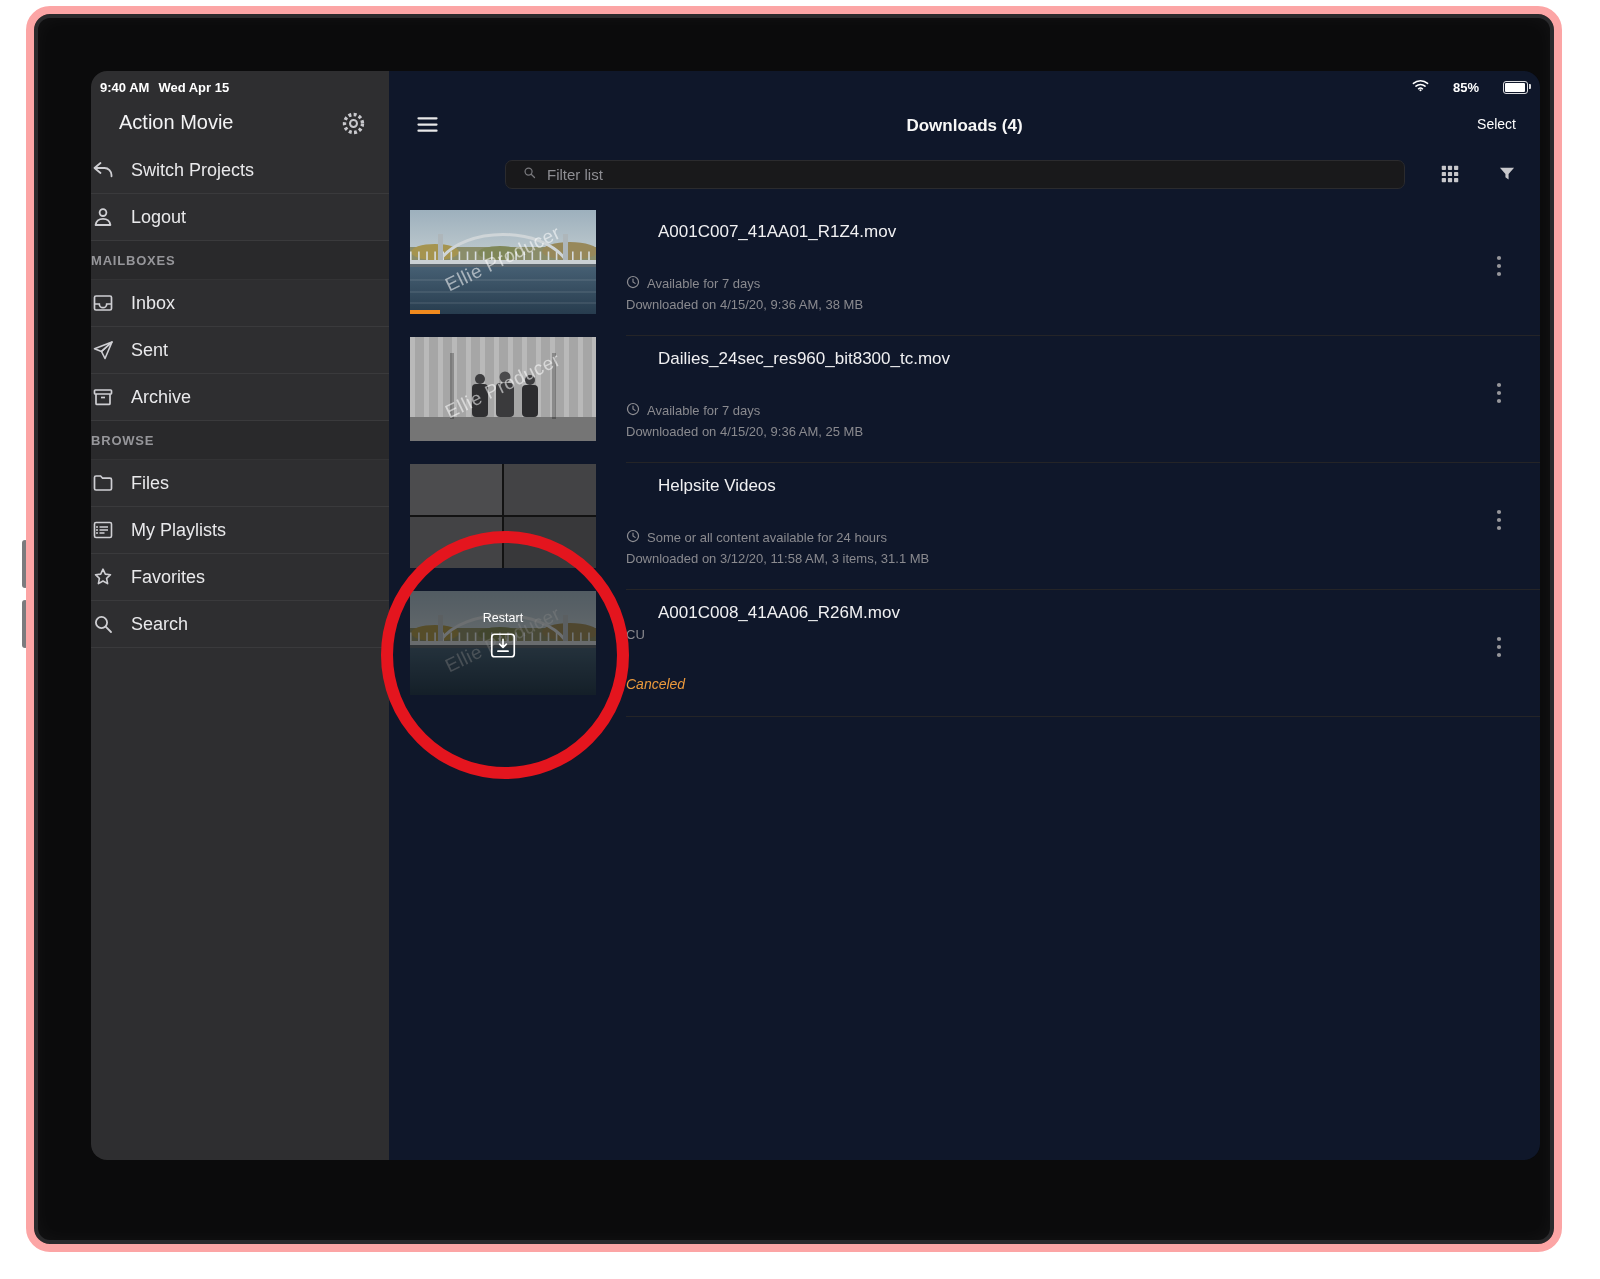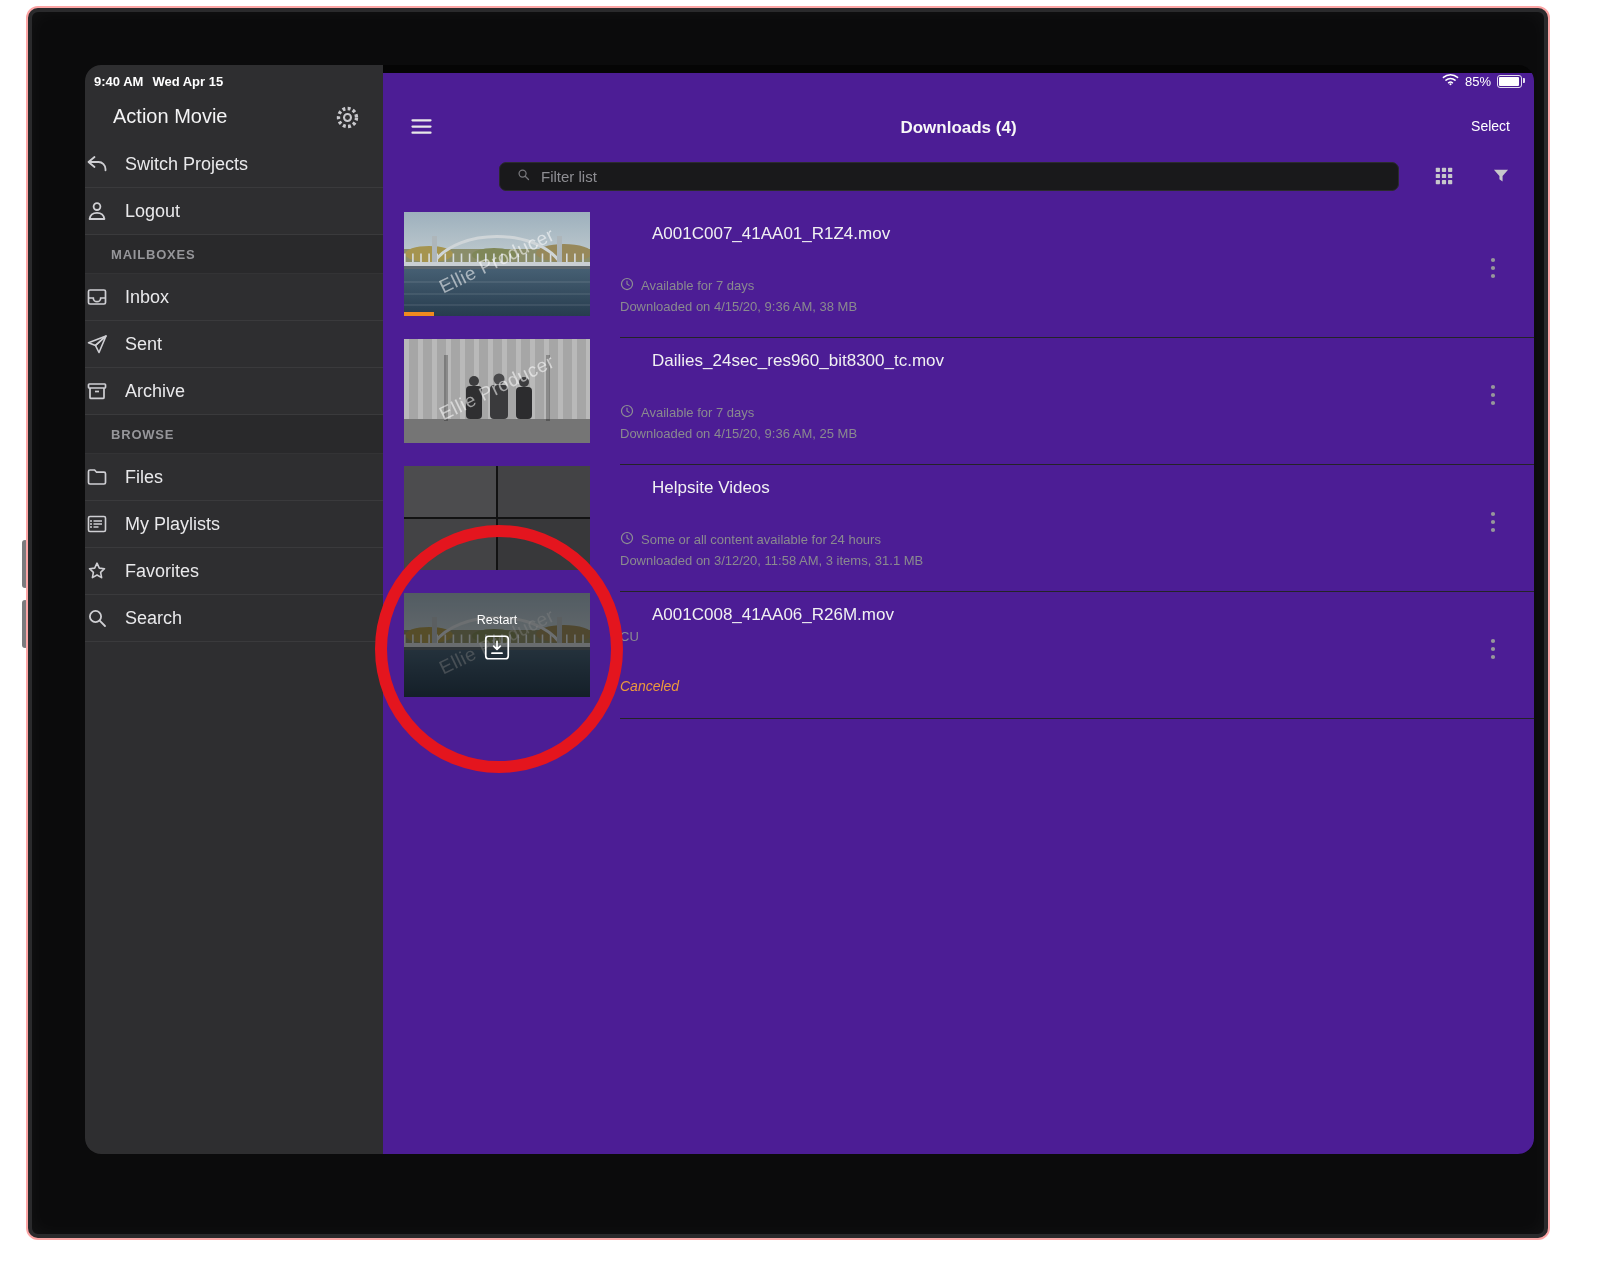--- a/index.html
+++ b/index.html
@@ -2,52 +2,52 @@
 <html><head>
 <meta charset="utf-8">
 <style>
   html,body{margin:0;padding:0;background:#ffffff;}
   .stage{position:relative;width:1600px;height:1279px;overflow:hidden;
          font-family:"Liberation Sans", sans-serif;background:#ffffff;}
 
   
   .side-btn{position:absolute;left:22px;width:6px;background:#7b7b7e;border-radius:3px;}
   .device{position:absolute;left:26px;top:6px;width:1520px;height:1230px;background:#0b0b0c;
-          border-radius:12px;border:2px solid #fca5a5;
+          border-radius:24px;border:8px solid #fca5a5;
           box-shadow:inset 0 0 0 4px #2a2a2c, inset 0 0 22px rgba(255,255,255,.05);}
   .screen{position:absolute;left:57px;top:57px;width:1449px;height:1089px;background:#050505;
           border-radius:16px;overflow:hidden;}
 
   
   .status-left{position:absolute;left:9px;top:9px;display:flex;gap:9px;align-items:center;
                font-size:13px;font-weight:700;color:#ffffff;z-index:5;}
-  .status-right{position:absolute;right:12px;top:8px;display:flex;gap:6px;align-items:center;
-                color:#ffffff;font-size:13px;font-weight:400;z-index:5;}
+  .status-right{position:absolute;right:12px;top:8px;display:flex;gap:24px;align-items:center;
+                color:#ffffff;font-size:13px;font-weight:700;z-index:5;}
   .battery{width:23px;height:11px;border:1px solid rgba(255,255,255,.85);border-radius:3px;
            position:relative;display:inline-block;}
   .battery:after{content:"";position:absolute;right:-4px;top:2px;width:2px;height:5px;
                  background:rgba(255,255,255,.85);border-radius:0 1px 1px 0;}
   .battery-fill{position:absolute;left:1px;top:1px;bottom:1px;width:85%;background:#fff;border-radius:1px;}
 
   
   .sidebar{position:absolute;left:0;top:0;width:298px;height:100%;background:#2e2e30;}
   .sb-title-row{position:absolute;left:0;top:31px;height:45px;width:100%;}
   .sb-title{position:absolute;left:28px;top:9px;font-size:20px;color:#f3f3f4;}
   .sb-gear{position:absolute;right:22px;top:8px;cursor:pointer;}
   .sb-list{position:absolute;top:76px;left:0;right:0;}
   .sb-item{display:flex;align-items:center;gap:16px;height:46px;
            border-bottom:1px solid rgba(255,255,255,.06);font-size:18px;color:#e9e9eb;cursor:pointer;}
   .sb-item .sb-icon{width:24px;height:24px;color:#cfcfd3;display:inline-flex;}
   .sb-item.selected{background:#3b3b3e;}
-  .sb-header{height:38px;display:flex;align-items:center;padding-left:26px;font-size:13px;
+  .sb-header{height:38px;display:flex;align-items:center;font-size:13px;
              font-weight:bold;letter-spacing:.8px;color:#96969a;background:#29292b;
              border-bottom:1px solid rgba(255,255,255,.05);}
 
   
-  .main{position:absolute;left:298px;top:8px;width:1151px;height:100%;background:#4c1d95;}
+  .main{position:absolute;left:298px;top:0;width:1151px;height:100%;background:#0f172a;}
   .hamburger{position:absolute;left:25px;top:40px;cursor:pointer;}
   .main-title{position:absolute;left:0;right:0;top:45px;text-align:center;font-size:17px;
               font-weight:bold;color:#f7f7f7;}
   .select-btn{position:absolute;right:24px;top:45px;font-size:14px;color:#ffffff;cursor:pointer;}
 
   .filter-bar{position:absolute;left:116px;top:89px;width:900px;height:29px;background:#19191b;
               border:1px solid #2b2b2e;border-radius:7px;display:flex;align-items:center;
               gap:8px;padding-left:16px;box-sizing:border-box;}
   .filter-input{background:transparent;border:none;outline:none;color:#d0d0d4;font-size:15px;
                 width:820px;font-family:"Liberation Sans", sans-serif;}

